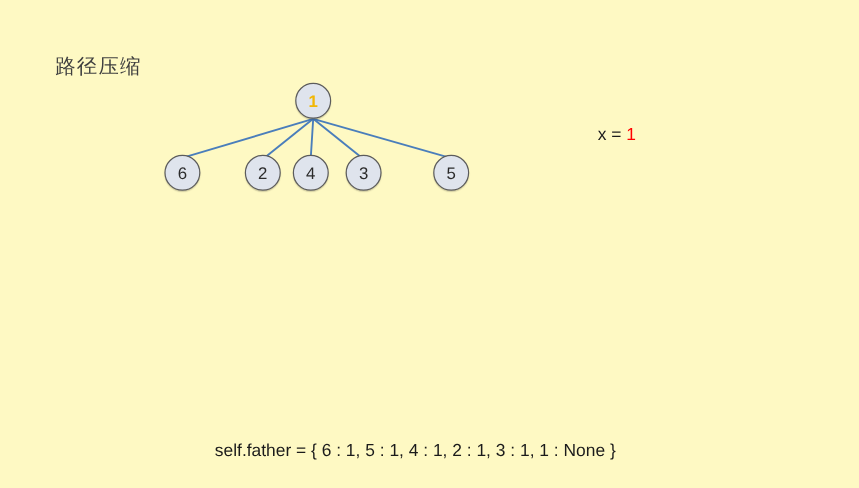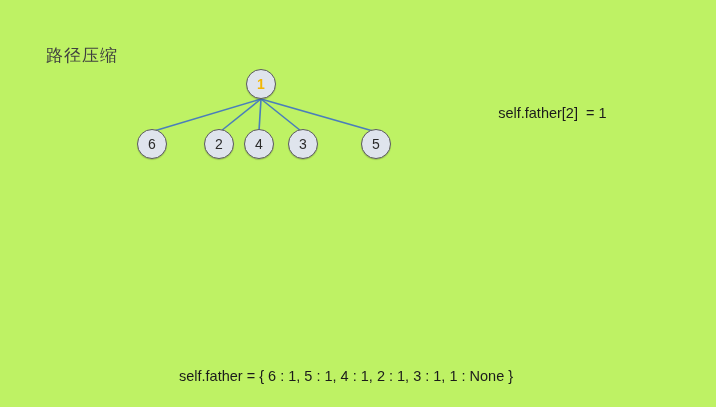--- a/index.html
+++ b/index.html
@@ -4,21 +4,21 @@
 <style>
   html, body {
     margin: 0;
     padding: 0;
     background: #ffffff;
   }
   #canvas {
     position: relative;
     width: 716px;
     height: 407px;
-    background: #bef264;
+    background: #fef9c3;
     overflow: hidden;
     font-family: "Liberation Sans", "DejaVu Sans", sans-serif;
   }
   .slide-title {
     position: absolute;
     left: 46px;
     top: 44px;
     font-size: 17px;
     color: #3f3f3f;
     letter-spacing: 1px;
@@ -108,19 +108,19 @@
   </div>
   <div class="node" style="left:288px; top:129px;">
     <span>3</span>
   </div>
   <div class="node" style="left:361px; top:129px;">
     <span>5</span>
   </div>
 
   <div class="code-block">
     <div class="code-line">
-      <span>self.father[2]  = 1</span><span class="hl-red"></span>
+      <span>x = </span><span class="hl-red">1</span>
     </div>
   </div>
 
   <div class="footer-line">self.father = { 6 : 1, 5 : 1, 4 : 1, 2 : 1, 3 : 1, 1 : None }</div>
 
 </div>
 
 </body></html>

